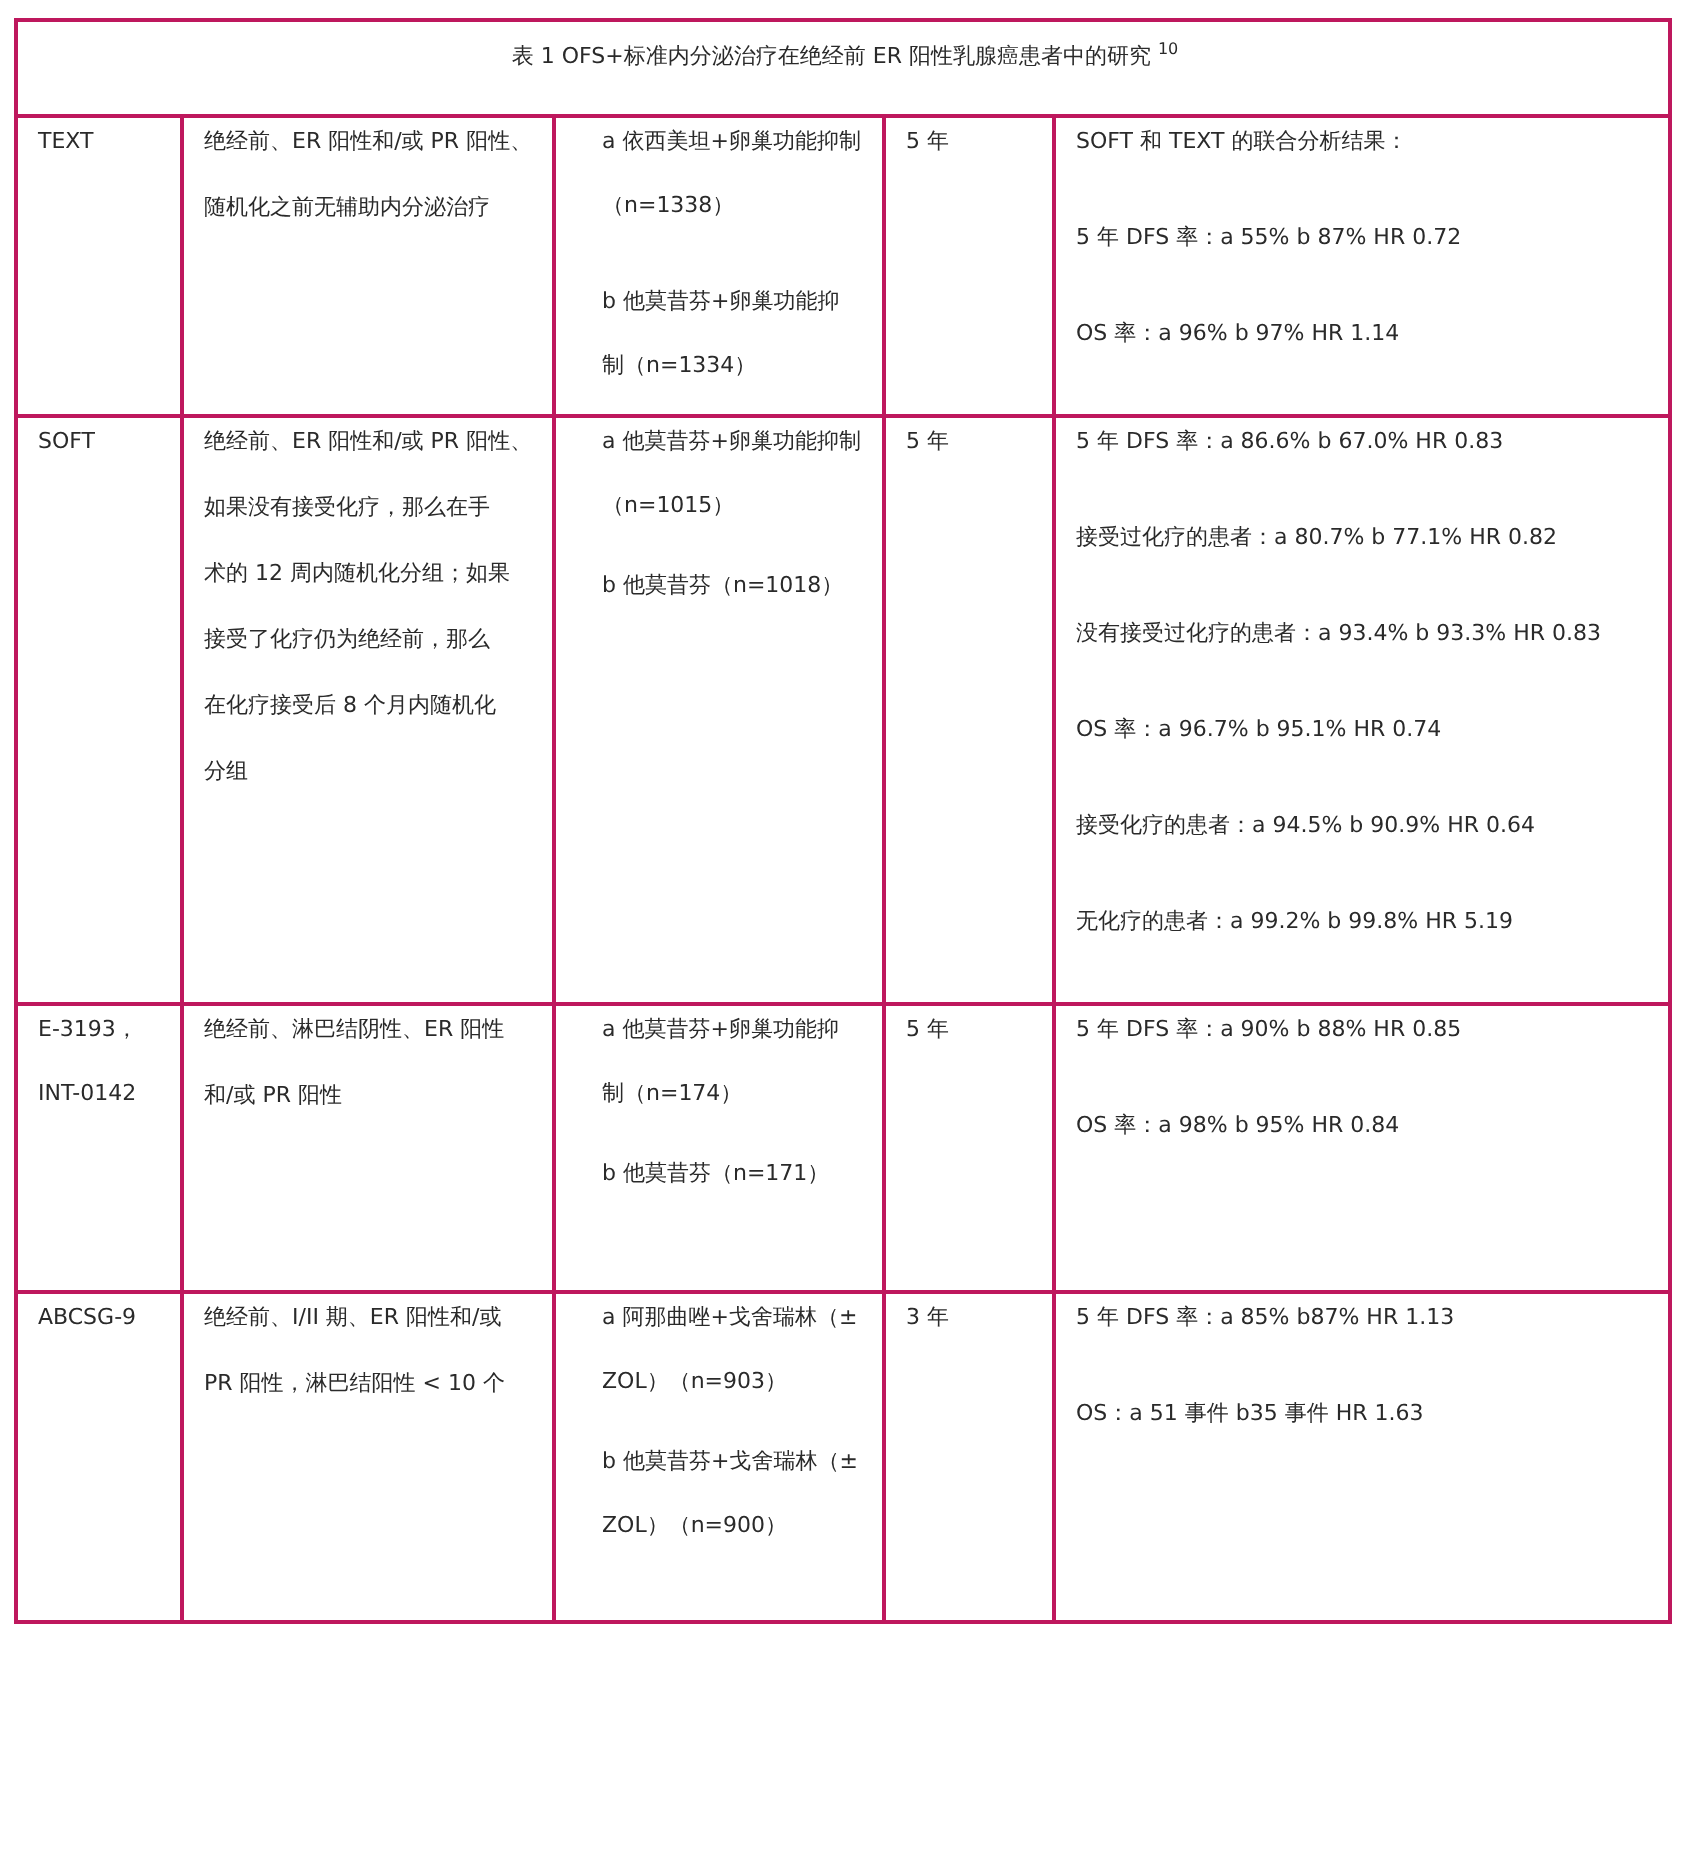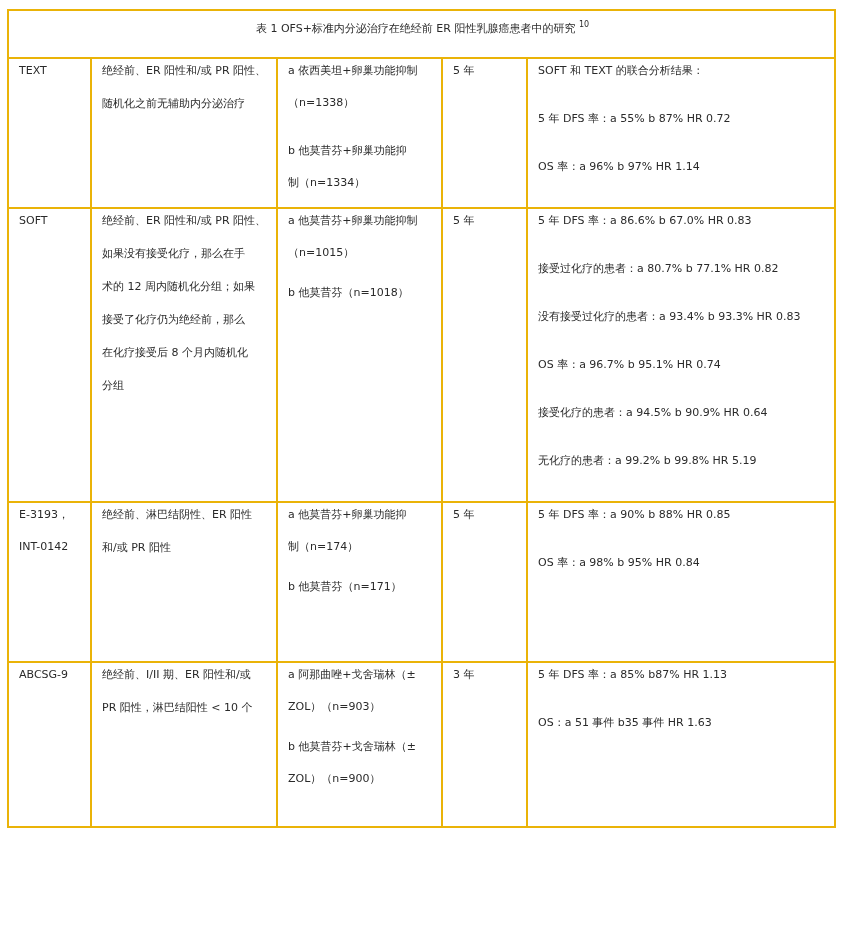--- a/index.html
+++ b/index.html
@@ -3,30 +3,30 @@
 <meta charset="utf-8">
 <style>
   html, body { margin: 0; padding: 0; background: #ffffff; }
   body { width: 841px; height: 938px; position: relative; overflow: hidden;
          font-family: "DejaVu Sans", "Liberation Sans", sans-serif; color: #2a2a2a; }
   table.doc {
     position: absolute; left: 7px; top: 9px;
     width: 827px; border-collapse: collapse; table-layout: fixed;
   }
   table.doc td {
-    border: 2px solid #eab308; vertical-align: top;
+    border: 2px solid #be185d; vertical-align: top;
     padding: 4px 8px 0 10px; font-size: 11px; line-height: 16px;
   }
   .title-cell { height: 40px; text-align: center; font-size: 12px; padding-top: 6px !important; }
   .title-cell sup { font-size: 8px; }
   .hdr td { height: 72px; }
   .line { display: block; margin-bottom: 16px; white-space: nowrap; }
   .tight .line { margin-bottom: 17px; }
   .res .line { margin-bottom: 32px; }
-  .grp .gline { display: block; margin-bottom: 16px; white-space: nowrap; }
+  .grp .gline { display: block; margin-bottom: 16px; white-space: nowrap; margin-left: 13px; }
   .grp .gap { display: block; height: 16px; }
 </style>
 </head>
 <body>
 
 <table class="doc">
   <colgroup>
     <col style="width:83px">
       <col style="width:186px">
       <col style="width:165px">
@@ -86,21 +86,21 @@
     <td class="res">
       <span class="line">5 年 DFS 率：a 86.6% b 67.0% HR 0.83</span>
       <span class="line">接受过化疗的患者：a 80.7% b 77.1% HR 0.82</span>
       <span class="line">没有接受过化疗的患者：a 93.4% b 93.3% HR 0.83</span>
       <span class="line">OS 率：a 96.7% b 95.1% HR 0.74</span>
       <span class="line">接受化疗的患者：a 94.5% b 90.9% HR 0.64</span>
       <span class="line">无化疗的患者：a 99.2% b 99.8% HR 5.19</span>
     </td>
   </tr>
 
-  <tr style="height:160px">
+  <tr style="height:144px">
     <td>
       <span class="line">E-3193，</span>
       <span class="line">INT-0142</span>
     </td>
     <td class="tight">
       <span class="line">绝经前、淋巴结阴性、ER 阳性</span>
       <span class="line">和/或 PR 阳性</span>
     </td>
     <td class="grp">
       <span class="gline">a  他莫昔芬+卵巢功能抑</span>

